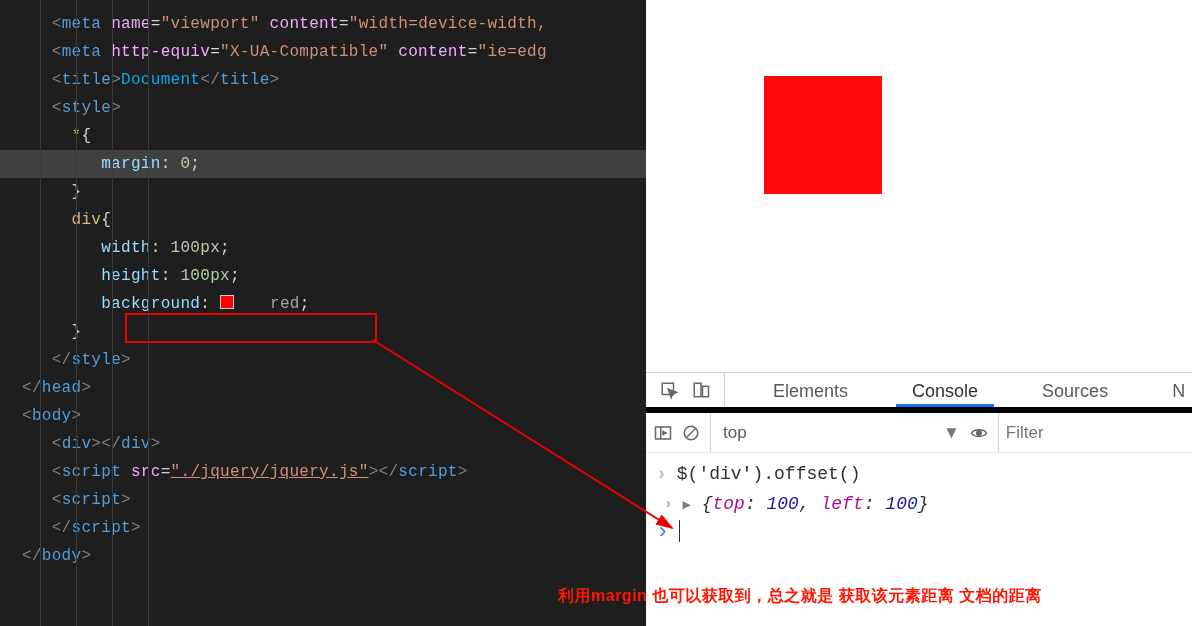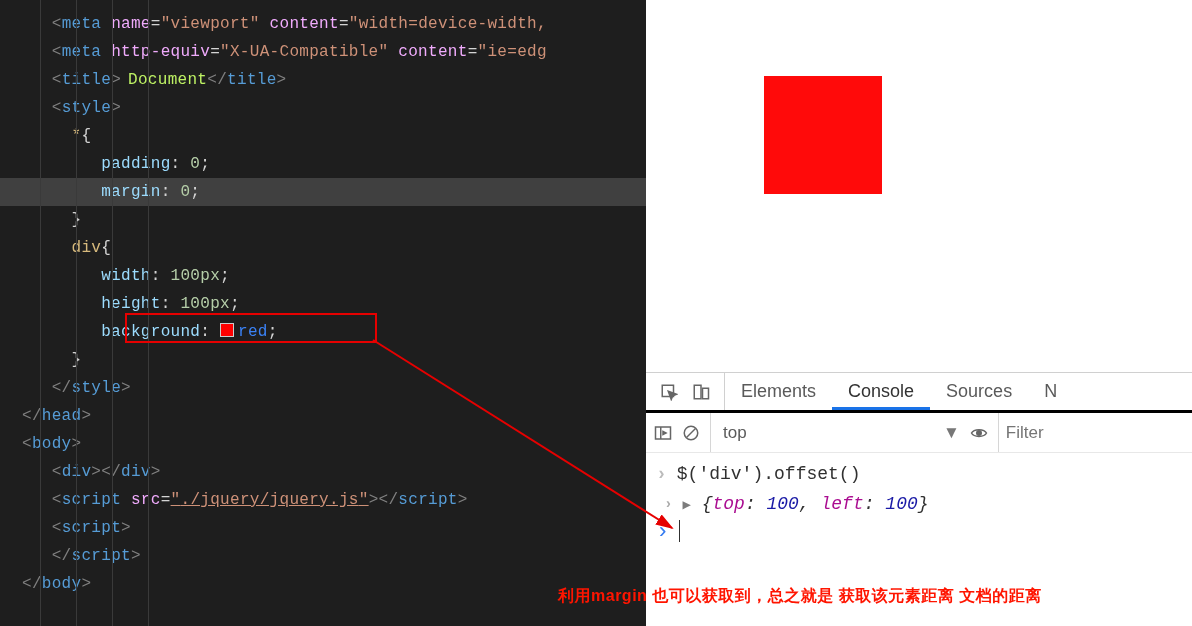--- a/index.html
+++ b/index.html
@@ -34,24 +34,24 @@
     width: 1px;
     background: #3a3a3a;
   }
   .highlight-current {
     background: #404040;
   }
   .tag { color: #808080; }
   .tag-name { color: #569cd6; }
   .attr-name { color: #f0abfc; }
   .attr-val { color: #ce9178; }
-  .text-content { color: #bef264; margin-left: 7px; }
+  .text-content { color: #0ea5e9; }
   .selector { color: #d7ba7d; }
   .prop { color: #9cdcfe; }
-  .val { color: #3b82f6; }
+  .val { color: #a3a3a3; margin-left: 32px; }
   .num { color: #b5cea8; }
   .punct { color: #d4d4d4; }
   .underline { text-decoration: underline; }
   .color-swatch {
     display: inline-block;
     width: 14px;
     height: 14px;
     background: red;
     border: 1px solid #ccc;
     vertical-align: middle;
@@ -95,24 +95,25 @@
     bottom: 0;
     border-top: 1px solid #d0d0d0;
     background: #fff;
     color: #303030;
     font-family: Consolas, 'Courier New', monospace;
   }
   .dt-tabs {
     height: 40px;
     display: flex;
     align-items: stretch;
-    border-bottom: 3px solid #000000;
+    border-bottom: 6px solid #000000;
     font-family: 'Segoe UI', Arial, sans-serif;
     font-size: 17px;
     color: #5a5a5a;
+    gap: 32px;
   }
   .dt-icon-group {
     display: flex;
     align-items: center;
     gap: 14px;
     padding: 0 14px;
     border-right: 1px solid #d0d0d0;
   }
   .dt-tab {
     padding: 8px 16px 0 16px;
@@ -214,21 +215,20 @@
   <div class="indent-guide" style="left:40px"></div>
   <div class="indent-guide" style="left:76px"></div>
   <div class="indent-guide" style="left:112px"></div>
   <div class="indent-guide" style="left:148px"></div>
 
   <div class="code-line">   <span class="tag">&lt;</span><span class="tag-name">meta</span> <span class="attr-name">name</span><span class="punct">=</span><span class="attr-val">"<span>viewport</span>"</span> <span class="attr-name">content</span><span class="punct">=</span><span class="attr-val">"<span>width=device-width,</span></span></div>
   <div class="code-line">   <span class="tag">&lt;</span><span class="tag-name">meta</span> <span class="attr-name">http-equiv</span><span class="punct">=</span><span class="attr-val">"<span>X-UA-Compatible</span>"</span> <span class="attr-name">content</span><span class="punct">=</span><span class="attr-val">"<span>ie=edg</span></span></div>
   <div class="code-line">   <span class="tag">&lt;</span><span class="tag-name">title</span><span class="tag">&gt;</span><span class="text-content">Document</span><span class="tag">&lt;/</span><span class="tag-name">title</span><span class="tag">&gt;</span></div>
   <div class="code-line">   <span class="tag">&lt;</span><span class="tag-name">style</span><span class="tag">&gt;</span></div>
   <div class="code-line">     <span class="selector">*</span><span class="punct">{</span></div>
-  <div class="code-line">        <span class="prop">padding</span><span class="punct">: </span><span class="num">0</span><span class="punct">;</span></div>
   <div class="code-line highlight-current">        <span class="prop">margin</span><span class="punct">: </span><span class="num">0</span><span class="punct">;</span></div>
   <div class="code-line">     <span class="punct">}</span></div>
   <div class="code-line">     <span class="selector">div</span><span class="punct">{</span></div>
   <div class="code-line">        <span class="prop">width</span><span class="punct">: </span><span class="num">100px</span><span class="punct">;</span></div>
   <div class="code-line">        <span class="prop">height</span><span class="punct">: </span><span class="num">100px</span><span class="punct">;</span></div>
   <div class="code-line">        <span class="prop">background</span><span class="punct">: </span><span class="color-swatch"></span><span class="val">red</span><span class="punct">;</span></div>
   <div class="code-line">     <span class="punct">}</span></div>
   <div class="code-line">   <span class="tag">&lt;/</span><span class="tag-name">style</span><span class="tag">&gt;</span></div>
   <div class="code-line"><span class="tag">&lt;/</span><span class="tag-name">head</span><span class="tag">&gt;</span></div>
   <div class="code-line"><span class="tag">&lt;</span><span class="tag-name">body</span><span class="tag">&gt;</span></div>

